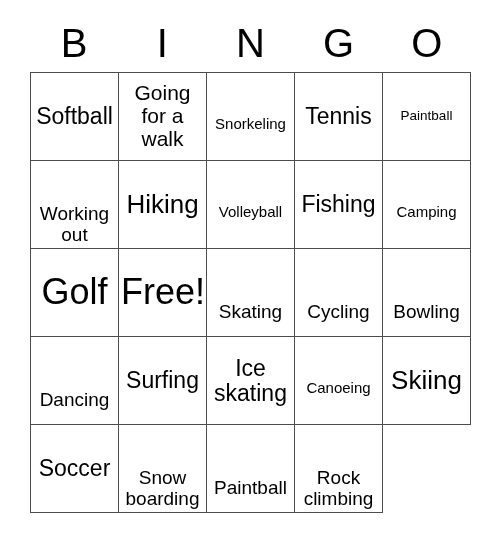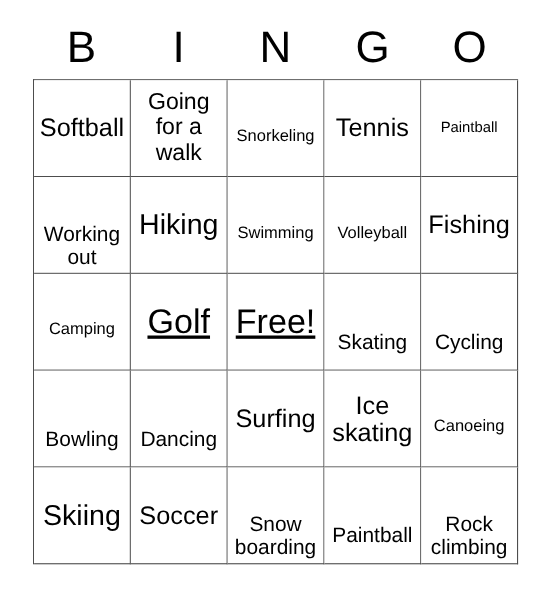--- a/index.html
+++ b/index.html
@@ -73,21 +73,21 @@
   .bingo-cell .cell-text {
     display: block;
     width: 100%;
     line-height: 1.08;
     word-break: normal;
     white-space: pre-line;
     color: #000000;
   }
 
   
-  .fs-xxl .cell-text { font-size: 31px; text-decoration: underline; }
+  .fs-xxl .cell-text { font-size: 36px; }
   .fs-xl  .cell-text { font-size: 26px; }
   .fs-l   .cell-text { font-size: 23px; }
   .fs-m   .cell-text { font-size: 21px; }
   .fs-s   .cell-text { font-size: 19px; margin-top: 40px; }
   .fs-xs  .cell-text { font-size: 15px; margin-top: 15px; }
   .fs-xxs .cell-text { font-size: 13.5px; }
 </style>
 </head>
 <body>
 
@@ -118,23 +118,20 @@
       </div>
       <div class="bingo-cell fs-xxs">
         <span class="cell-text">Paintball</span>
       </div>
       <div class="bingo-cell fs-s">
         <span class="cell-text">Working
 out</span>
       </div>
       <div class="bingo-cell fs-xl">
         <span class="cell-text">Hiking</span>
-      </div>
-      <div class="bingo-cell fs-xs">
-        <span class="cell-text">Swimming</span>
       </div>
       <div class="bingo-cell fs-xs">
         <span class="cell-text">Volleyball</span>
       </div>
       <div class="bingo-cell fs-l">
         <span class="cell-text">Fishing</span>
       </div>
       <div class="bingo-cell fs-xs">
         <span class="cell-text">Camping</span>
       </div>

